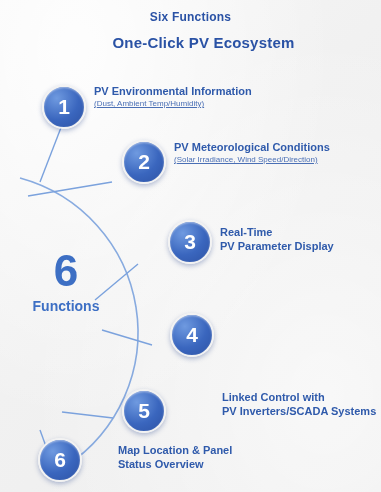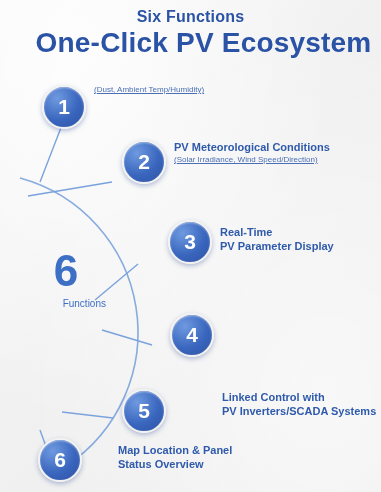--- a/index.html
+++ b/index.html
@@ -36,27 +36,27 @@
     position: absolute;
     left: 0;
     right: 0;
     top: 4px;
     text-align: center;
     color: #2a52a5;
     font-weight: bold;
     letter-spacing: 0.2px;
   }
   .title .line1 {
-    font-size: 16px;
+    font-size: 12px;
     line-height: 26px;
     display: block;
     text-align: center;
   }
   .title .line2 {
-    font-size: 28px;
+    font-size: 15px;
     line-height: 26px;
     display: block;
     margin-left: 26px;
   }
 
   svg.arc {
     position: absolute;
     left: 0;
     top: 0;
     width: 381px;
@@ -73,24 +73,24 @@
     color: #3d6fc4;
     font-size: 44px;
     font-weight: bold;
     line-height: 46px;
   }
   .bigsix-label {
     position: absolute;
     left: 26px;
     top: 298px;
     width: 80px;
-    text-align: right;
+    text-align: center;
     color: #3d6fc4;
-    font-size: 10px;
-    font-weight: normal;
+    font-size: 14px;
+    font-weight: bold;
   }
 
   .node {
     position: absolute;
     width: 44px;
     height: 44px;
     border-radius: 50%;
     background: radial-gradient(circle at 32% 28%, #6f9ae0 0%, #3a66be 55%, #2d52a4 100%);
     box-shadow: 0 2px 5px rgba(40,70,140,0.35), inset 0 1px 2px rgba(255,255,255,0.45);
     color: #ffffff;
@@ -146,20 +146,21 @@
     <line x1="40" y1="430" x2="48" y2="452" stroke="#7ba2dd" stroke-width="1.4"></line>
   </svg>
 
   <div class="bigsix">6</div>
   <div class="bigsix-label">Functions</div>
 
   <div class="node" style="left:42px; top:85px;">
     <span>1</span>
   </div>
   <div class="label" style="left:94px; top:84px; width:250px;">
+    <span class="head">PV Environmental Information</span>
     <span class="sub">(Dust, Ambient Temp/Humidity)</span>
   </div>
 
   <div class="node" style="left:122px; top:140px;">
     <span>2</span>
   </div>
   <div class="label" style="left:174px; top:140px; width:210px;">
     <span class="head">PV Meteorological Conditions</span>
     <span class="sub">(Solar Irradiance, Wind Speed/Direction)</span>
   </div>

